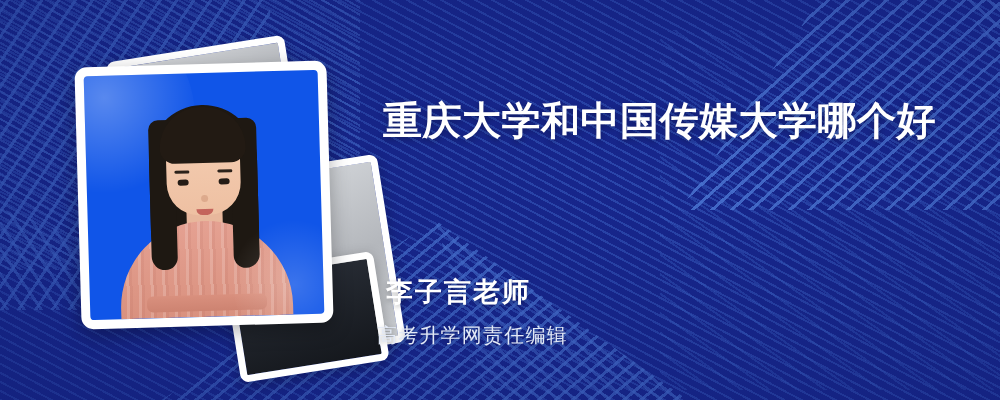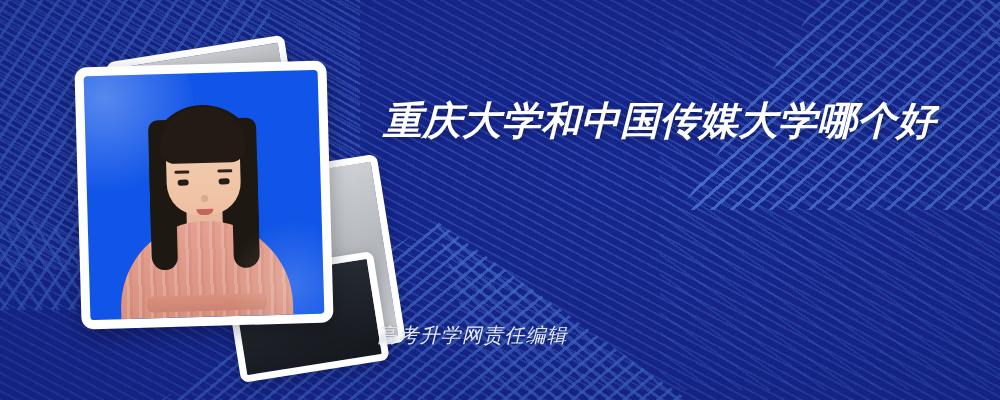--- a/index.html
+++ b/index.html
@@ -7,21 +7,20 @@
   body{
     font-family:"Liberation Sans","DejaVu Sans",sans-serif;
     background:#17268c;
   }
 
   .banner{
     position:relative;
     width:1000px; height:400px;
     overflow:hidden;
     background:#c2410c;
-    font-style:italic;
   }
 
   
   .bg-base{
     position:absolute; inset:0;
     background:#17268c;
   }
 
   
   .bg-diag{
@@ -415,15 +414,16 @@
             <div class="nose"></div>
             <div class="mouth"></div>
           </div>
           <div class="hair-top"></div>
         </div>
       </div>
     </div>
   </div>
 
   <div class="title">重庆大学和中国传媒大学哪个好</div>
+  <div class="author">李子言老师</div>
   <div class="role">高考升学网责任编辑</div>
 
 </div>
 
 </body></html>

